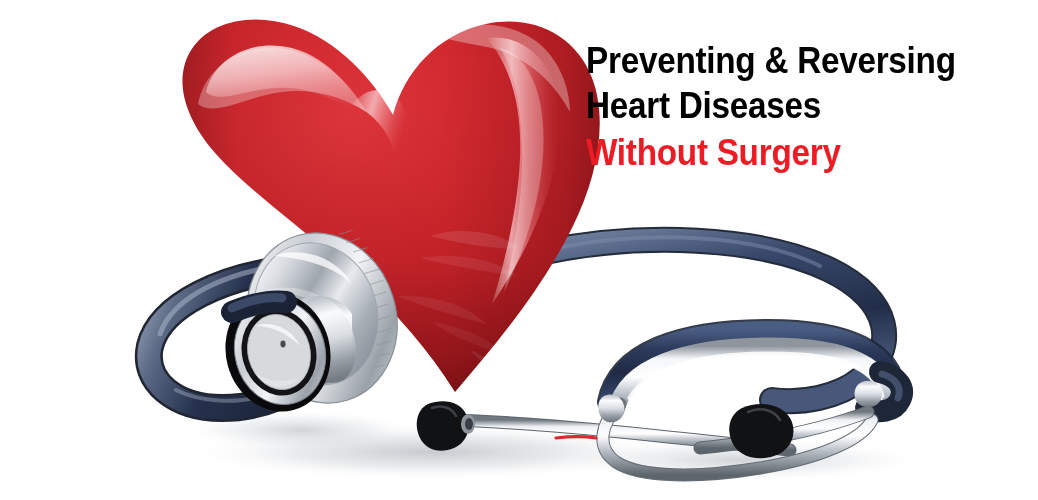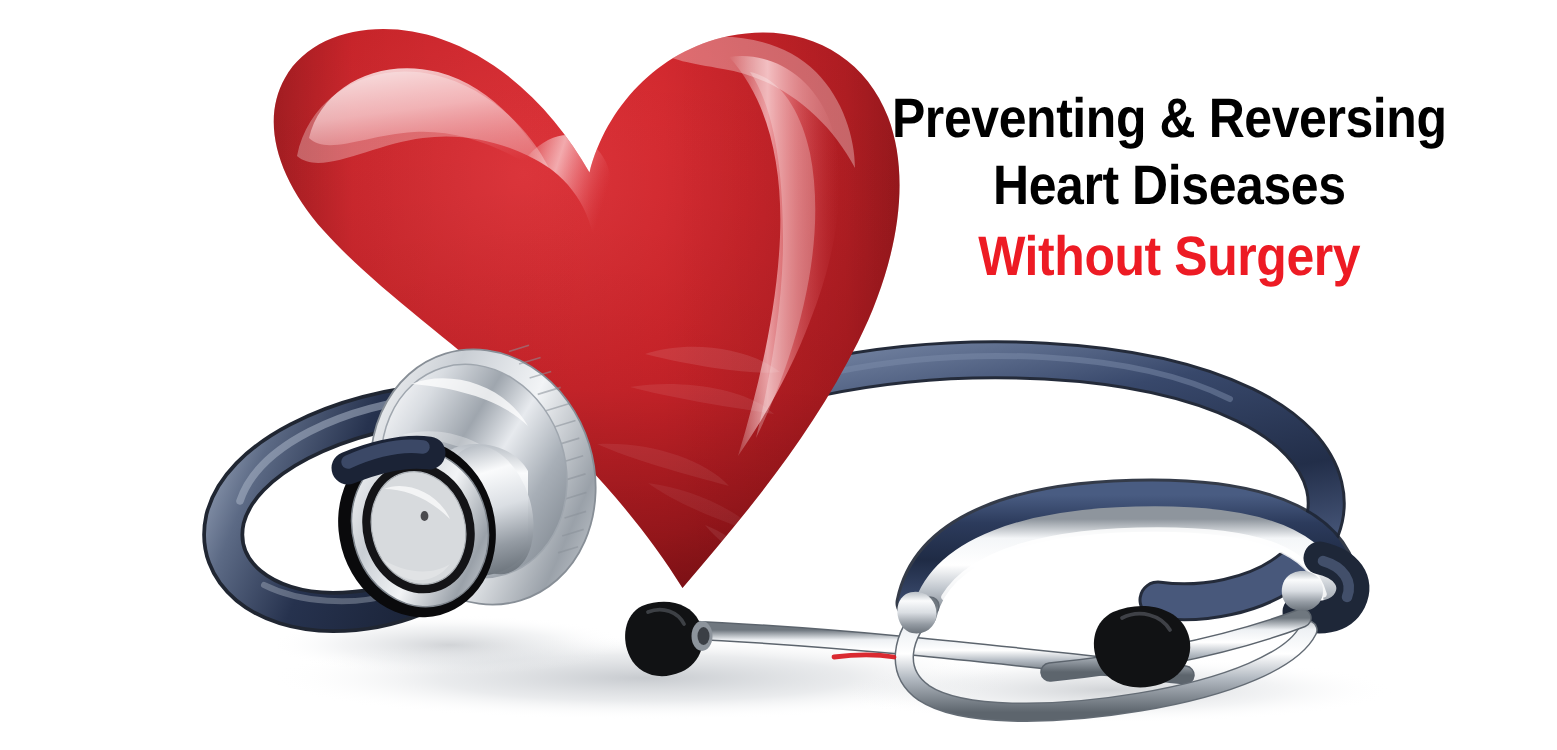--- a/index.html
+++ b/index.html
@@ -30,23 +30,22 @@
   #artwork svg {
     display: block;
     width: 1038px;
     height: 500px;
   }
 
   
   #headline {
     position: absolute;
     left: 586px;
-    top: 56px;
+    top: 38px;
     width: 430px;
-    text-align: center;
   }
   .hl-line {
     font-family: "Liberation Sans Narrow", "Liberation Sans", sans-serif;
     font-weight: bold;
     font-size: 37px;
     line-height: 45px;
     letter-spacing: -0.3px;
     white-space: nowrap;
     transform: scaleX(0.90);
     transform-origin: left center;

